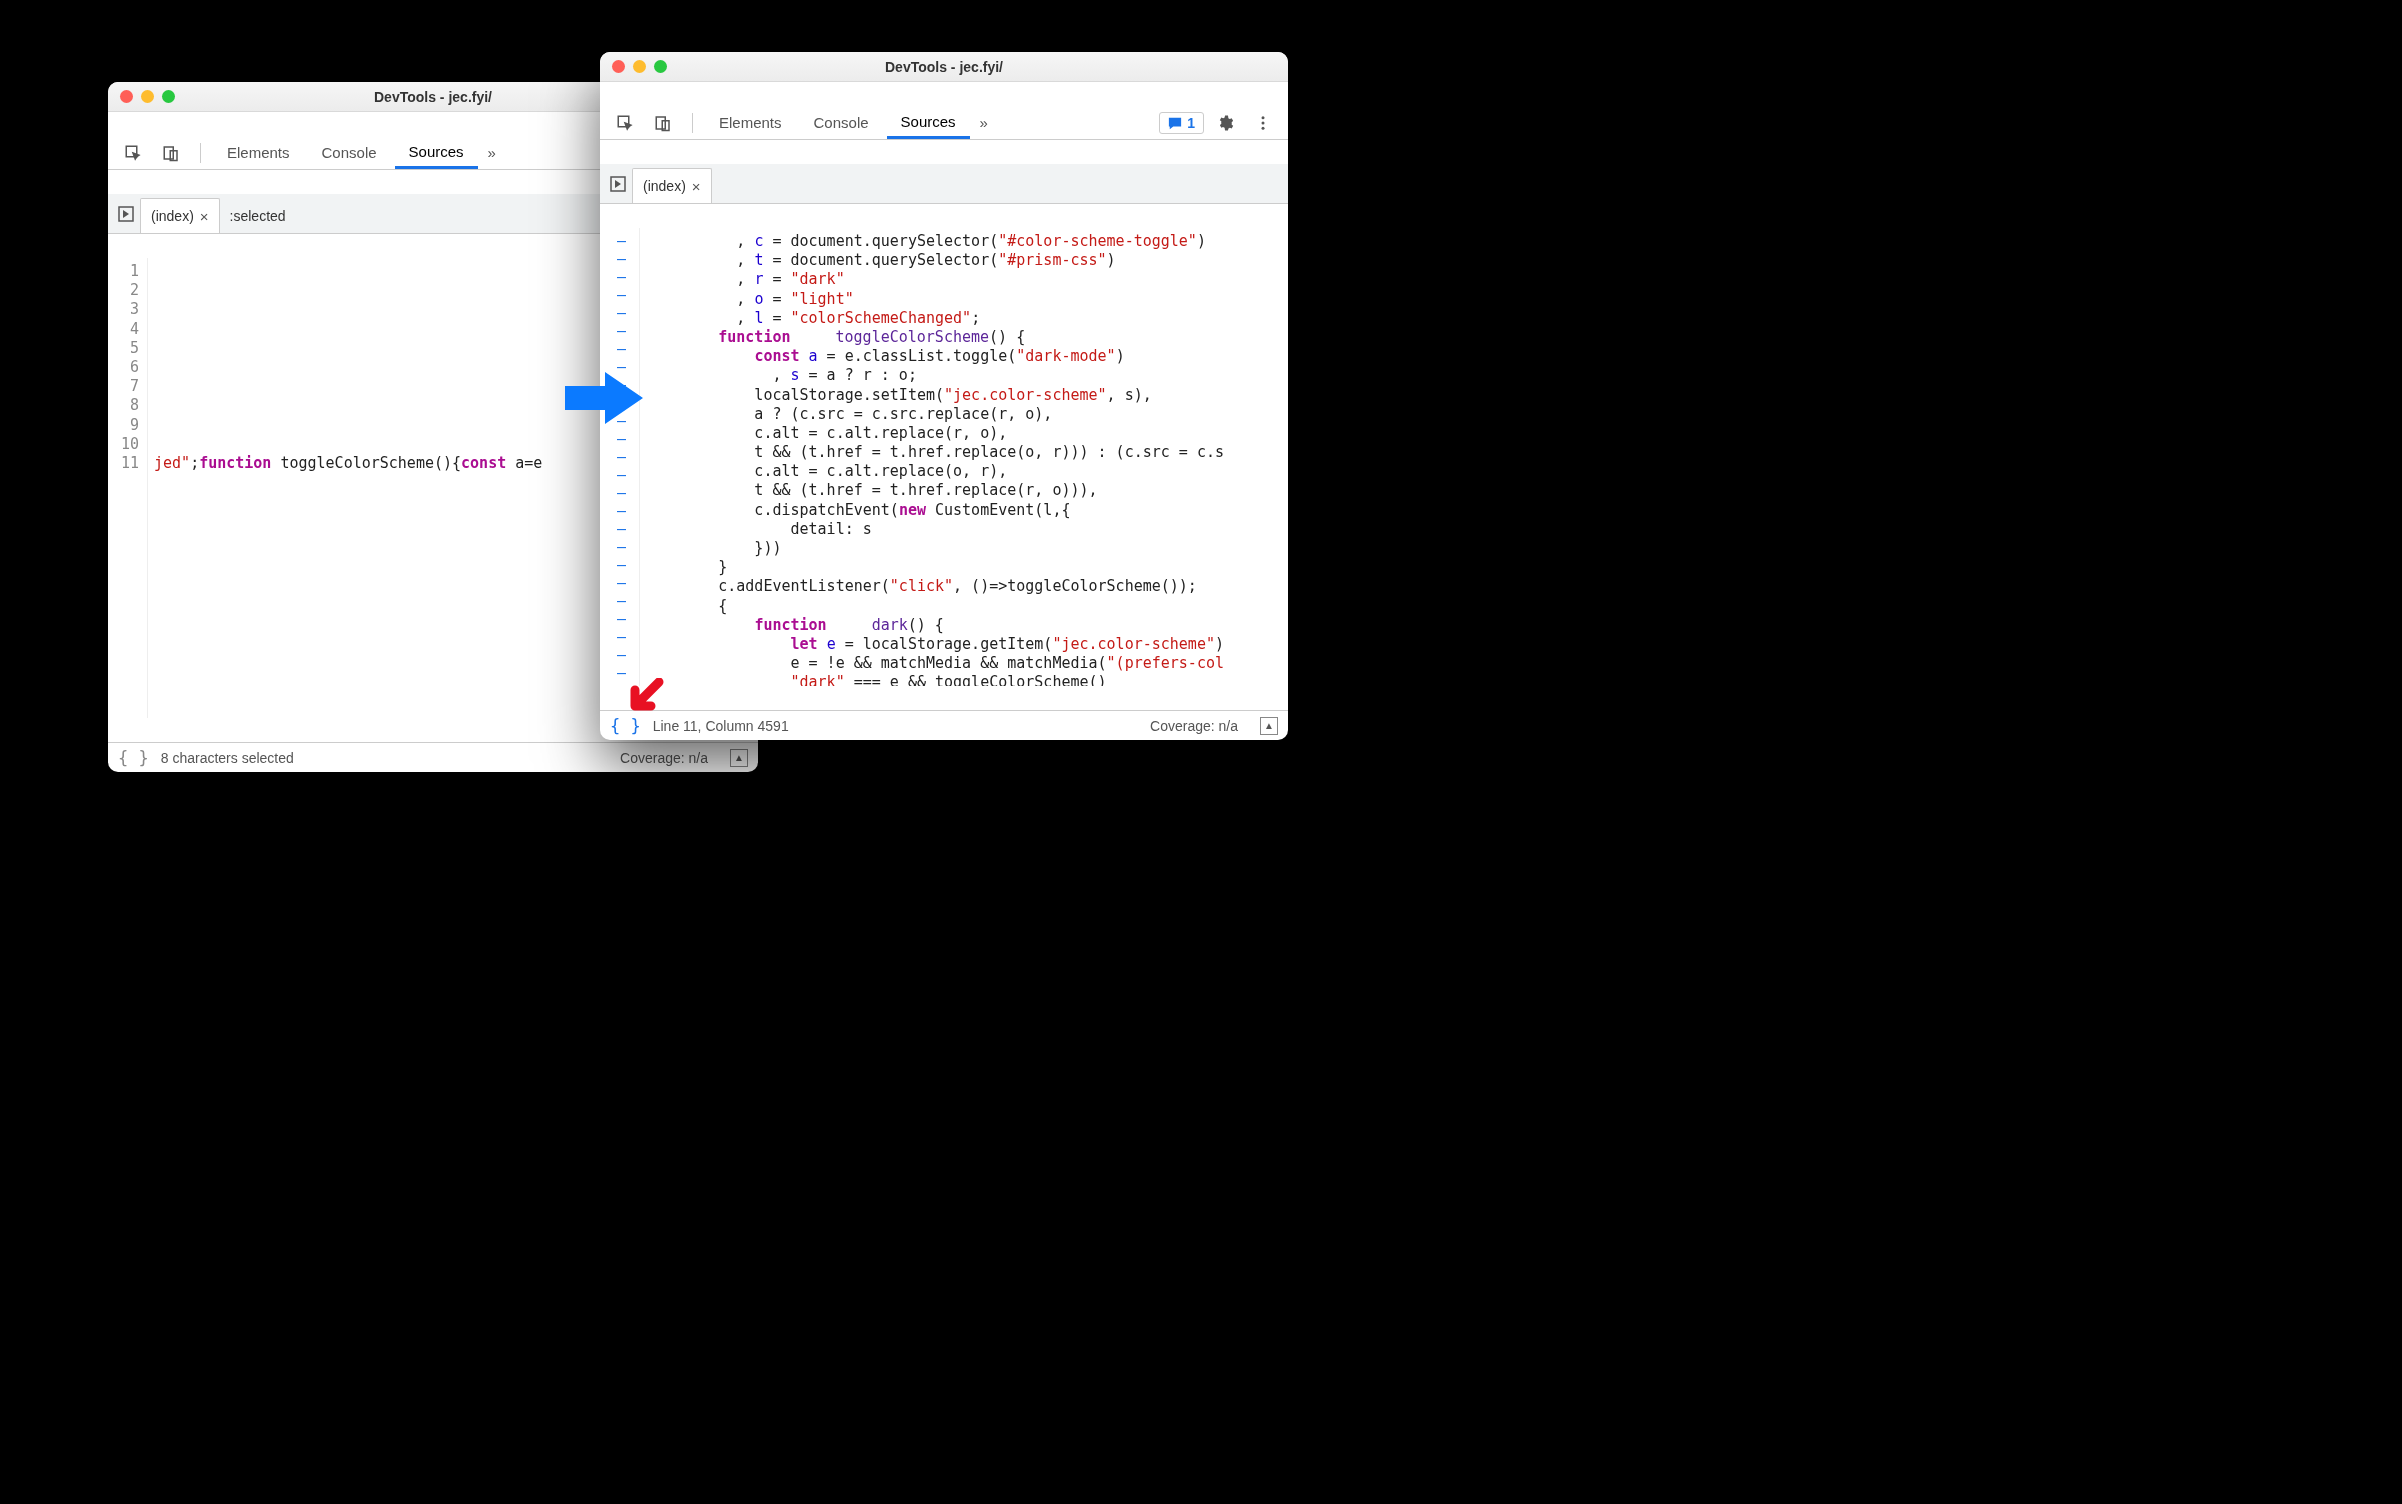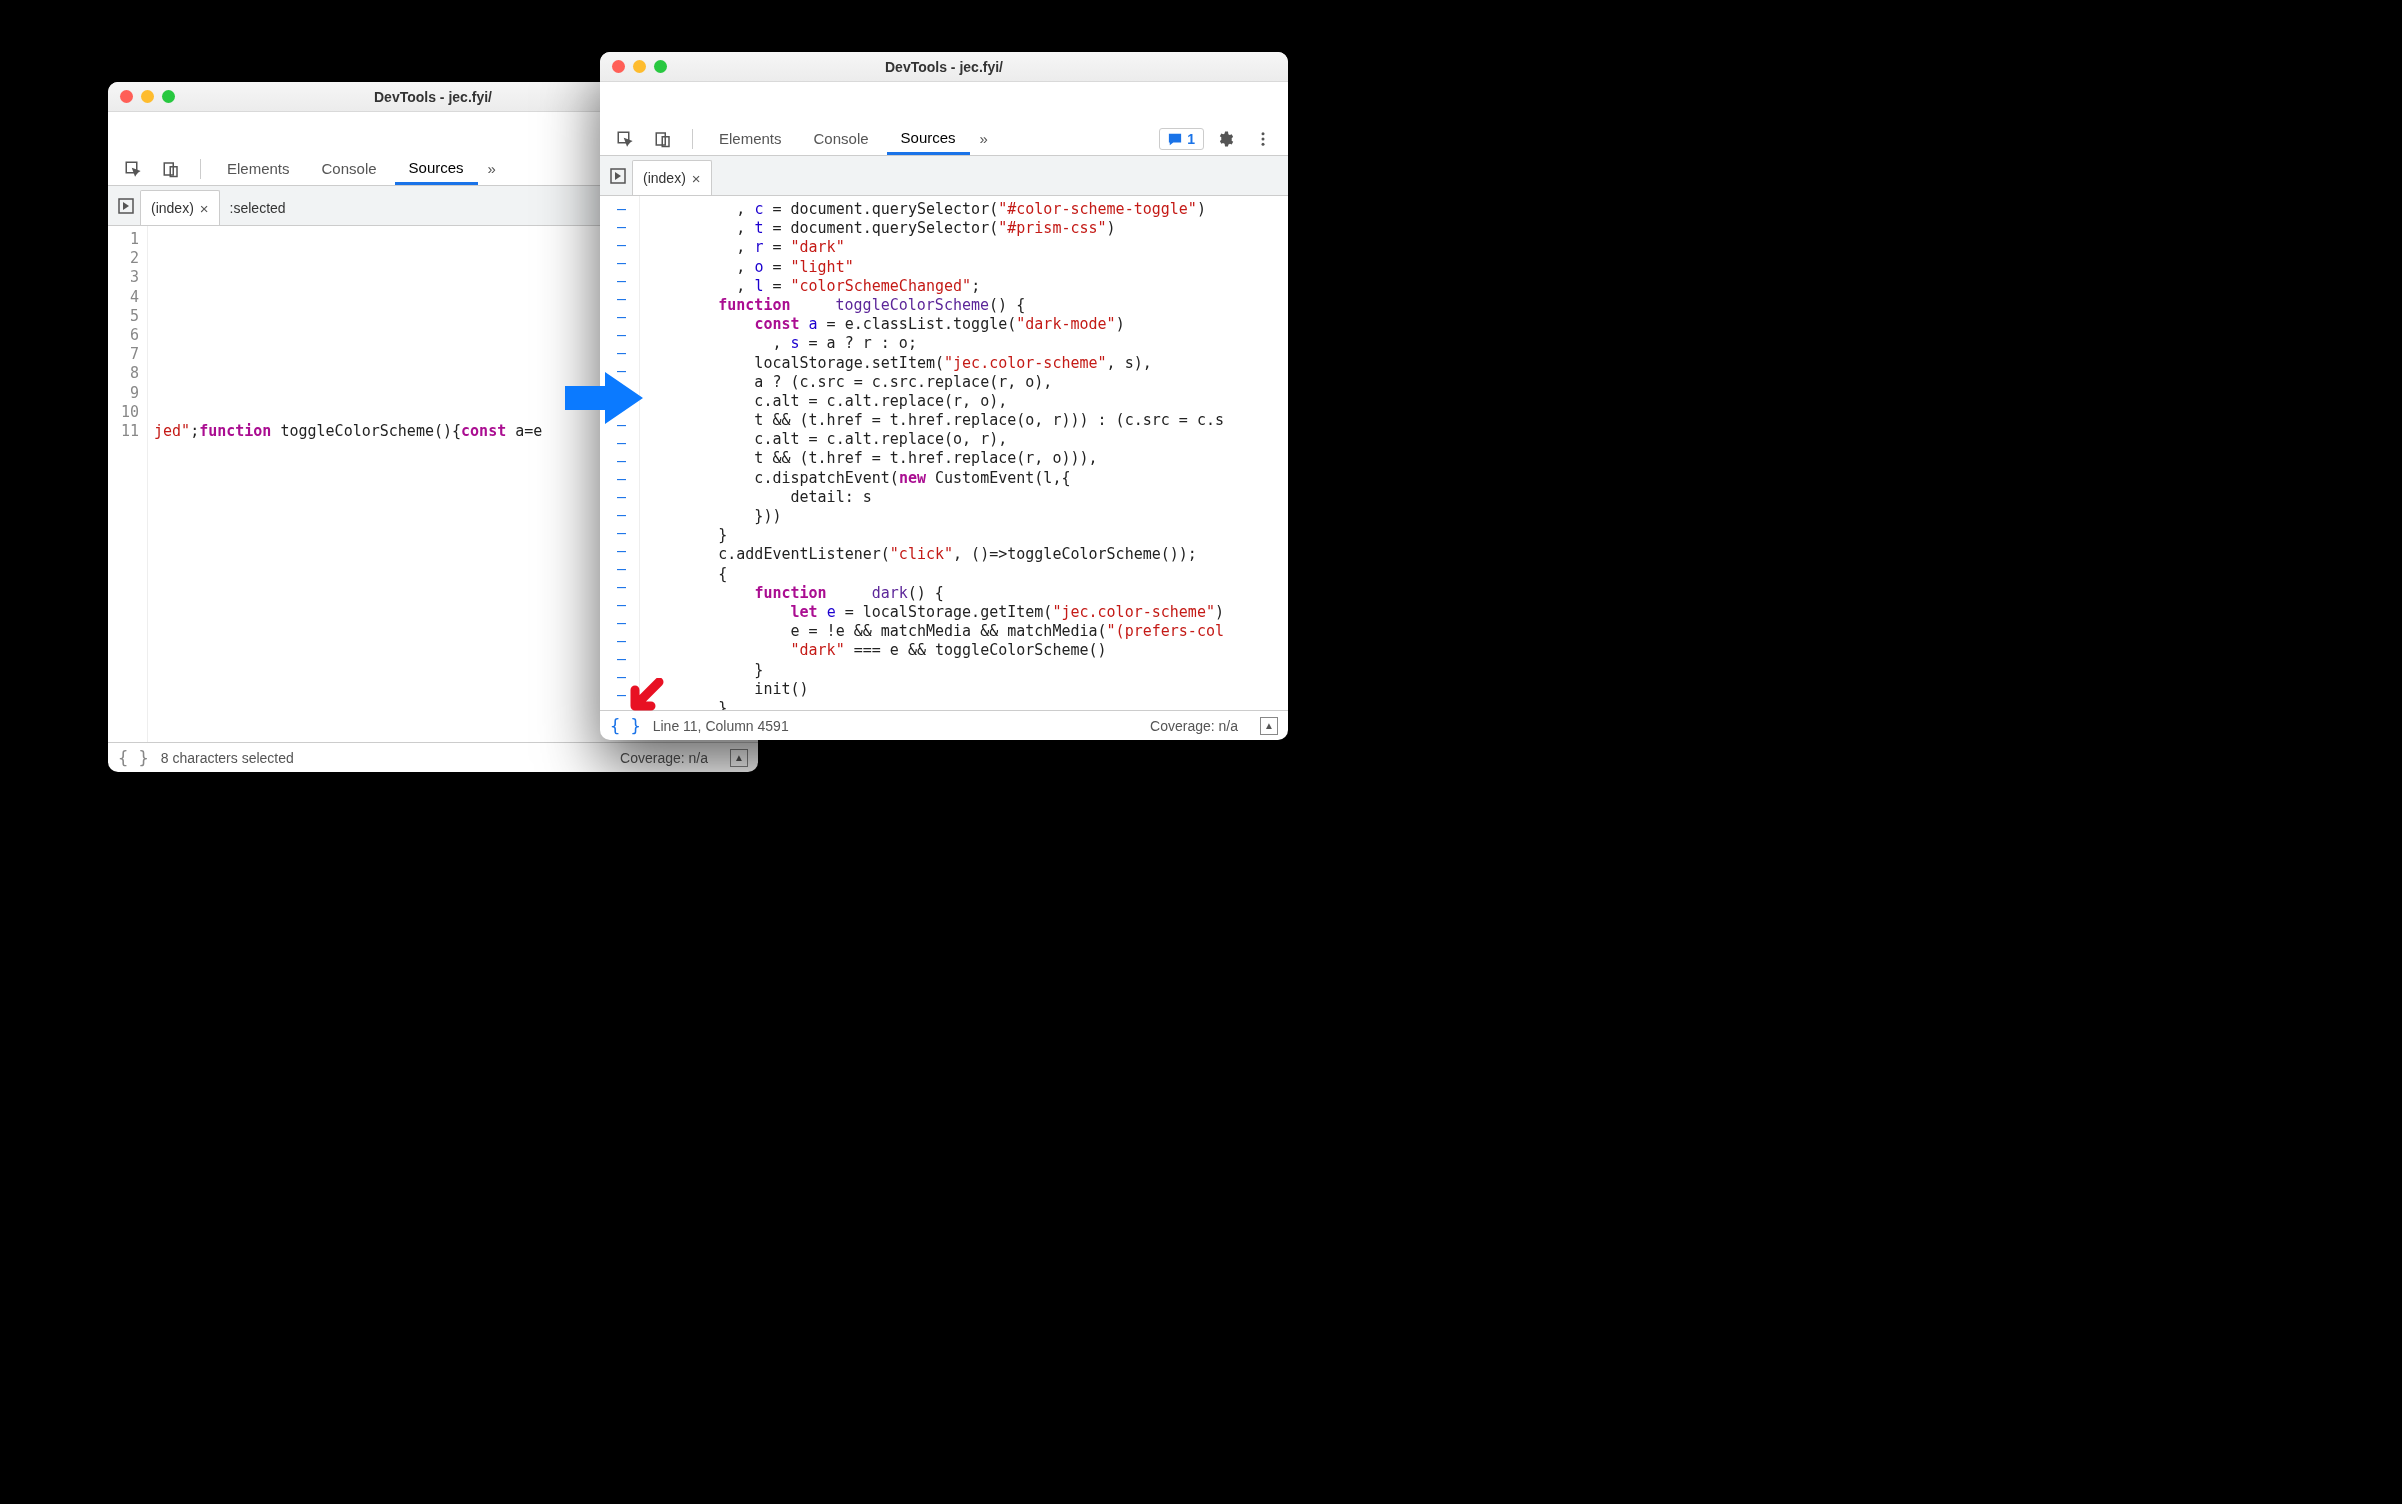--- a/index.html
+++ b/index.html
@@ -12,20 +12,21 @@
     overflow: hidden;
   }
   .window {
     position: absolute;
     background: #fff;
     border-radius: 10px;
     box-shadow: 0 25px 60px rgba(0,0,0,0.6);
     overflow: hidden;
     display: flex;
     flex-direction: column;
+    gap: 24px;
   }
   .titlebar {
     height: 30px;
     display: flex;
     align-items: center;
     padding: 0 12px;
     background: linear-gradient(#f6f6f6,#ececec);
     position: relative;
     border-bottom: 1px solid #d9d9d9;
   }
@@ -40,21 +41,20 @@
   }
   .toolbar {
     height: 34px;
     display: flex;
     align-items: center;
     padding: 0 8px;
     gap: 4px;
     border-bottom: 1px solid #ccc;
     font-size: 15px;
     color: #333;
-    margin-top: 40px;
   }
   .toolbar .sep { width: 1px; height: 20px; background: #ccc; margin: 0 8px; }
   .tbtn {
     padding: 4px 8px;
     cursor: pointer;
     color: #555;
     display:flex;align-items:center;gap:4px;
   }
   .tab-panel {
     padding: 6px 14px;

